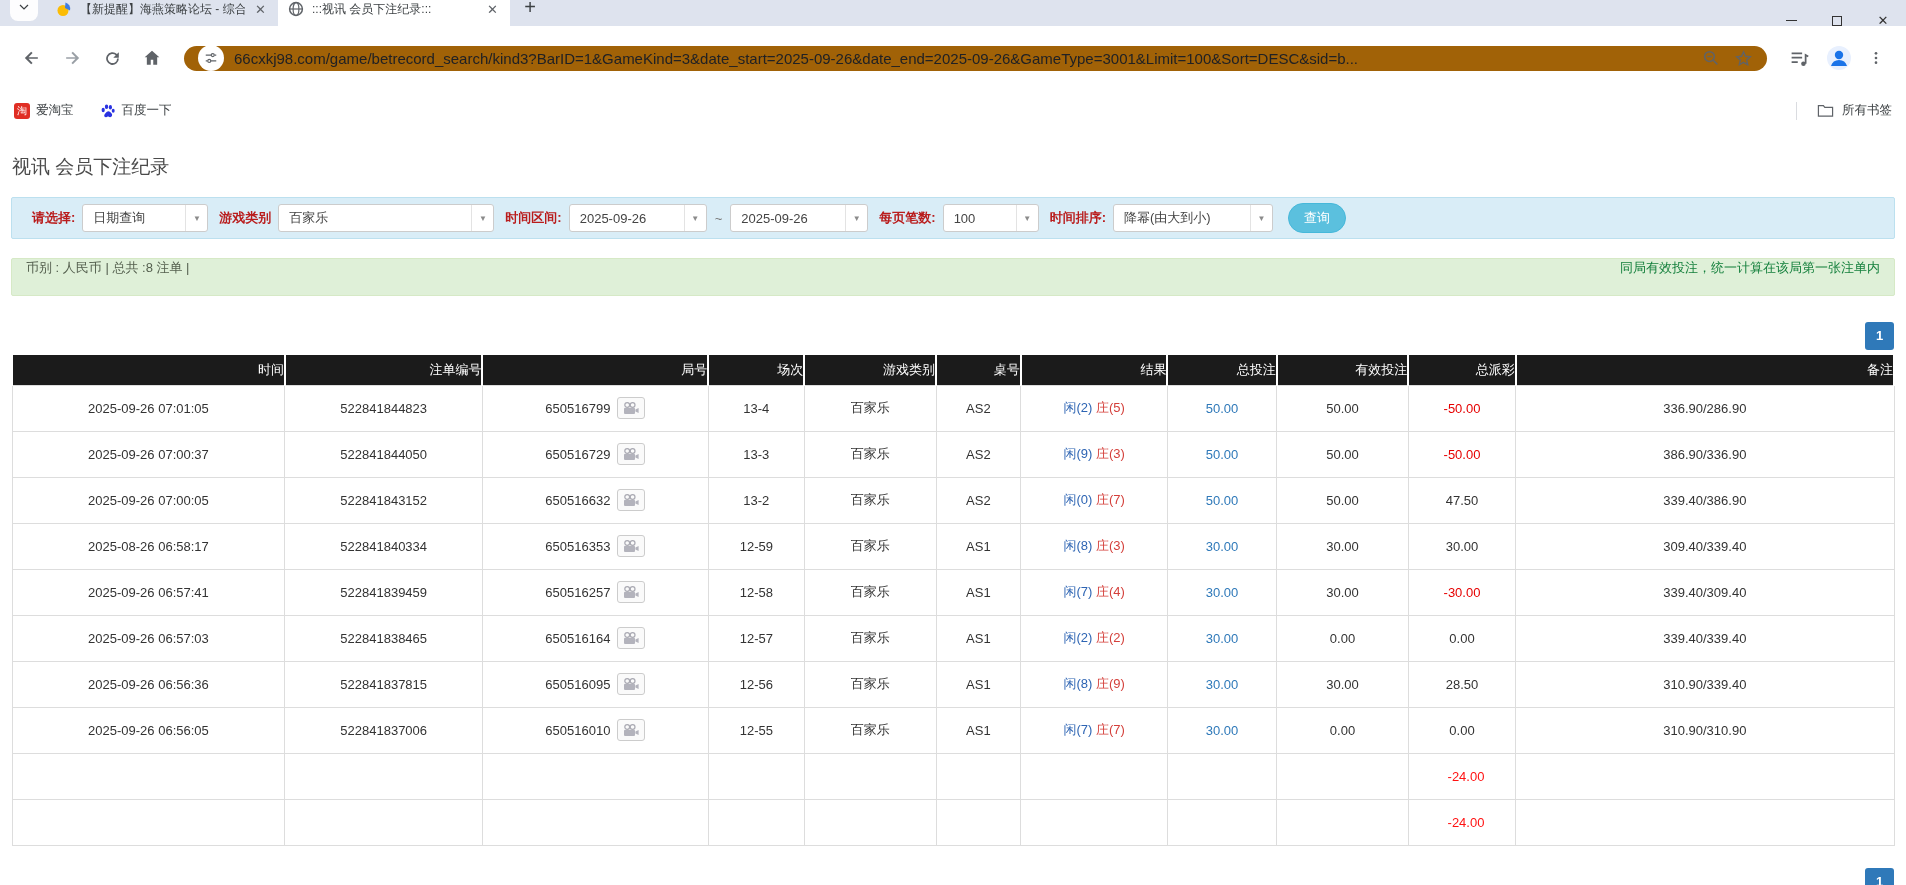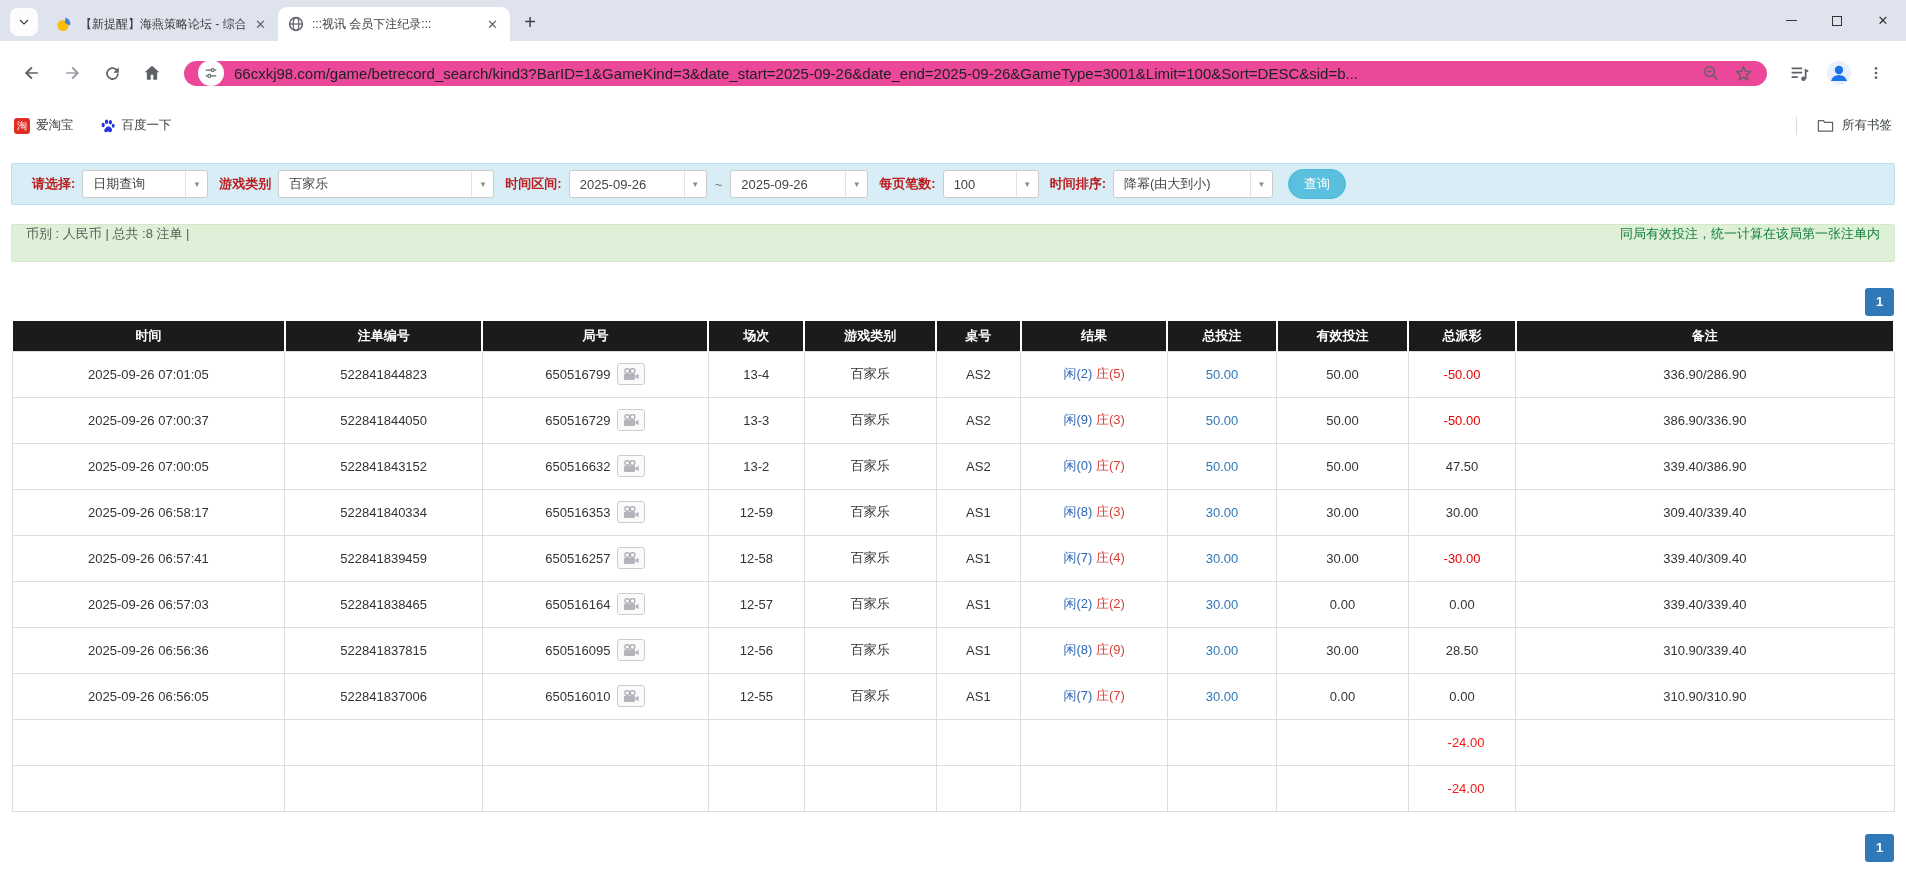--- a/index.html
+++ b/index.html
@@ -1,38 +1,38 @@
 <!DOCTYPE html>
 <html><head>
 <meta charset="utf-8">
 <style>
   * { box-sizing: border-box; margin: 0; padding: 0; }
   html,body { width:1906px; height:885px; overflow:hidden; background:#fff;
     font-family:"Liberation Sans","DejaVu Sans",sans-serif; }
 
   
-  .tabstrip { height:41px; background:#dee3ee; display:flex; align-items:flex-end; position:relative; }
+  .tabstrip { height:26px; background:#dee3ee; display:flex; align-items:flex-end; position:relative; }
   .tab-search { width:28px; height:28px; margin:0 8px 5px 10px; background:#fdfdfe; border-radius:8px;
     display:flex; align-items:center; justify-content:center; color:#3c4043; font-size:13px; cursor:pointer; }
   .tab { width:232px; height:34px; display:flex; align-items:center; gap:8px; padding:0 10px;
     font-size:12px; color:#3c4043; border-radius:9px 9px 0 0; cursor:pointer; }
   .tab.active { background:#fff; }
   .tab .t-title { flex:1; white-space:nowrap; overflow:hidden; }
   .tab .t-close { font-size:13px; color:#5f6368; padding:0 2px; }
   .newtab { width:28px; height:28px; margin:0 0 5px 6px; display:flex; align-items:center; justify-content:center;
     font-size:20px; color:#3c4043; }
   .win-controls { position:absolute; right:0; top:0; height:41px; display:flex; align-items:center; }
   .win-btn { width:46px; height:41px; display:flex; align-items:center; justify-content:center; color:#333; }
   .win-min-glyph { width:11px; height:0; border-top:1.4px solid #333; display:block; }
   .win-max-glyph { width:10px; height:10px; border:1.4px solid #333; display:block; }
   .win-close-glyph { font-size:13px; }
 
   .toolbar { height:64px; background:#fff; display:flex; align-items:center; padding:0 16px; gap:8px; }
   .nav-ic { width:32px; height:32px; display:flex; align-items:center; justify-content:center; border-radius:50%; }
-  .omnibox { flex:1; height:25px; background:#ec4899; border-radius:20px; display:flex; align-items:center;
+  .omnibox { flex:1; height:25px; background:#a16207; border-radius:20px; display:flex; align-items:center;
     padding:0 14px; margin:0 8px; gap:10px; min-width:0; }
   .site-ic { width:26px; height:26px; background:#fff; border-radius:50%; display:flex; align-items:center; justify-content:center; flex:none; }
   .url-text { flex:1; font-size:15px; color:#202124; white-space:nowrap; overflow:hidden; }
   .omni-right { display:flex; align-items:center; gap:14px; flex:none; }
   .after-omni { display:flex; align-items:center; gap:16px; padding:0 6px; }
 
   .bookmarks { height:41px; background:#fff; display:flex; align-items:center; padding:0 14px; font-size:12.5px; color:#3c4043; }
   .bm-item { display:flex; align-items:center; gap:6px; margin-right:26px; cursor:pointer; }
   .tao-ic { width:16px; height:16px; background:#e02e24; color:#fff; border-radius:3px; font-size:10px;
     display:flex; align-items:center; justify-content:center; }
@@ -60,22 +60,22 @@
   .sum-left { color:#55604f; }
   .sum-right { color:#15803d; }
 
   .pager { text-align:right; margin:26px 1px 5px 0; }
   .pager.bottom { margin:22px 1px 0 0; }
   .page-box { display:inline-block; width:29px; height:28px; line-height:28px; background:#2f79b9; color:#fff;
     font-size:13px; font-weight:bold; text-align:center; border-radius:3px; cursor:pointer; }
 
   table.bets { width:1884px; margin:3px auto 0 auto; border-collapse:collapse; font-size:13px; color:#333;
     table-layout:fixed; }
-  table.bets thead th { background:#1b1b1b; color:#fff; height:30px; font-weight:bold; font-size:13px;
-    border-left:2px solid #fff; border-right:2px solid #fff; }
+  table.bets thead th { background:#1b1b1b; color:#fff; height:30px; font-weight:normal; font-size:13px;
+    border-left:2px solid #fff; border-right:2px solid #fff;text-align:right; }
   table.bets tbody td { height:46px; border:1px solid #ddd; text-align:center; background:#fff; }
   td.bet-link { color:#2f79b9; cursor:pointer; }
   .res-player { color:#2d64b3; }
   .res-banker { color:#d43f3a; }
   td.payout.neg { color:#e60000; }
   .round-wrap { display:inline-flex; align-items:center; gap:7px; }
   .video-btn { width:28px; height:22px; background:#fafafa; border:1px solid #ccc; border-radius:3px;
     display:inline-flex; align-items:center; justify-content:center; cursor:pointer; }
 
   tr.totrow td { background:#9d9d9d; color:#fff; height:33px; border:2px solid #fff; border-left:none; border-right:2px solid #fff; text-align:center;padding-left:8px; }
@@ -208,20 +208,21 @@
     <span class="bm-sep"></span>
     <svg width="17" height="15" viewBox="0 0 24 20">
       <path d="M2 3h7l2 2.5h11V18H2z" fill="none" stroke="#5f6368" stroke-width="1.7"></path>
     </svg>
     <span>所有书签</span>
   </div>
 </div>
 
 <div class="content">
 
+  <h1 class="page-title">视讯 会员下注纪录</h1>
 
   <div class="filterbar">
     <span class="f-label" style="margin-left:8px">请选择:</span>
     <span class="sel" style="width:126px">
       <span class="sel-val">日期查询</span>
       <span class="sel-arrow">▼</span>
     </span>
 
     <span class="f-label">游戏类别</span>
     <span class="sel" style="width:216px">
@@ -366,21 +367,21 @@
     <td>百家乐</td>
     <td>AS2</td>
     <td><span class="res-player">闲(0)</span> <span class="res-banker">庄(7)</span></td>
     <td class="bet-link">50.00</td>
     <td>50.00</td>
     <td class="payout">47.50</td>
     <td>339.40/386.90</td>
   </tr>
 
   <tr>
-    <td>2025-09-26 06:58:17</td>
+    <td>2025-08-26 06:58:17</td>
     <td>522841840334</td>
     <td>
       <span class="round-wrap">
         <span>650516353</span>
         <span class="video-btn">
           <svg width="16" height="13" viewBox="0 0 16 13">
             <circle cx="4.2" cy="3" r="2.4" fill="none" stroke="#a9a9b2" stroke-width="1.2"></circle>
             <circle cx="9.6" cy="3" r="2.4" fill="none" stroke="#a9a9b2" stroke-width="1.2"></circle>
             <rect x="1" y="5.8" width="11" height="6.2" rx="1" fill="#b3b3bc"></rect>
             <path d="M12.4 7.6l3.2-1.6v5l-3.2-1.6z" fill="#b3b3bc"></path>

